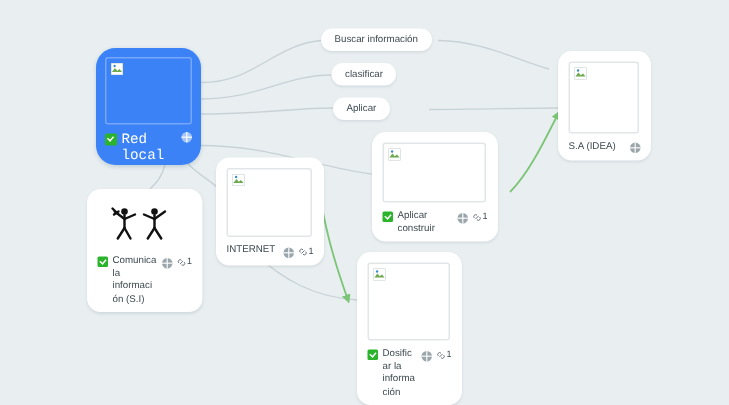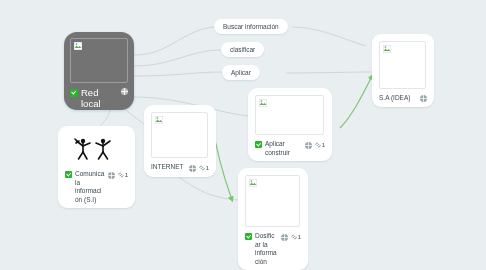--- a/index.html
+++ b/index.html
@@ -124,25 +124,26 @@
     color: #3d4a50;
     font-size: 6px;
   }
 
   
   #node-red-local {
     left: 64px;
     top: 32px;
     width: 70px;
     height: 78px;
-    background: #737373;
+    background: #3b82f6;
     border-radius: 13px;
     padding: 6px;
     box-sizing: border-box;
     box-shadow: 0 1px 3px rgba(40,90,120,0.2);
+    font-family: Liberation Mono, monospace;
   }
   #node-red-local .thumb {
     background: transparent;
     border: 1px solid rgba(255,255,255,0.30);
     width: 58px;
     height: 45px;
   }
   #node-red-local .caption {
     color: #ffffff;
     font-size: 9.5px;

